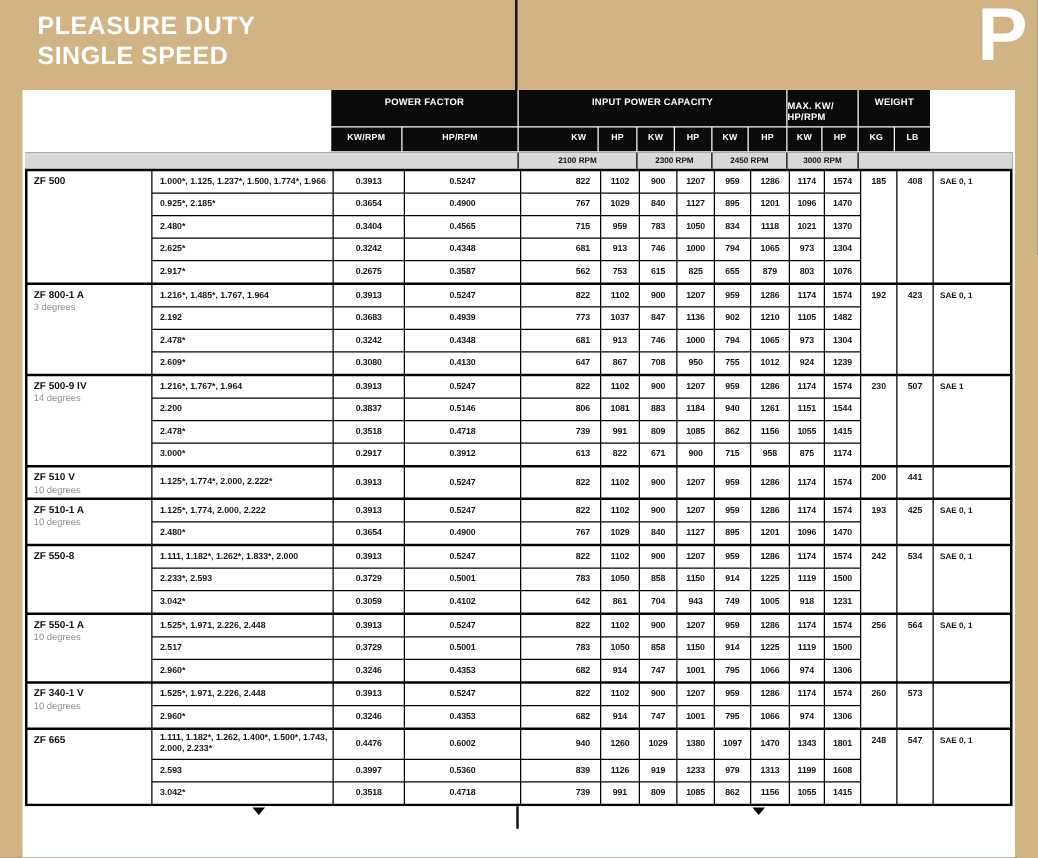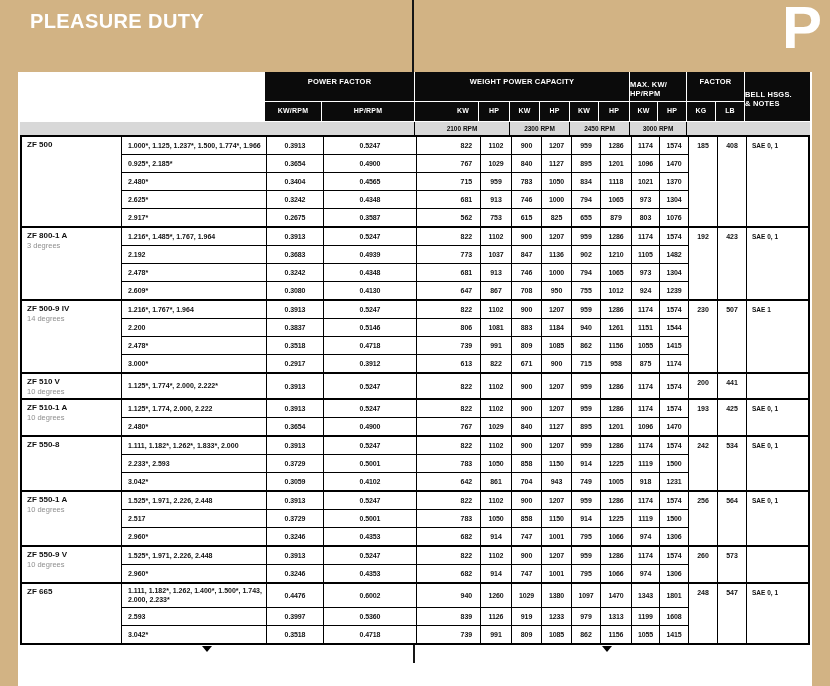--- a/index.html
+++ b/index.html
@@ -43,37 +43,34 @@
   .tri1{left:182px;}
   .tri2{left:582px;}
   .bottom-tick{position:absolute;left:393px;top:0;width:2px;height:18px;background:#161616;}
 </style>
 </head>
 <body>
 
 <div class="page">
   <div class="title">
     <div>PLEASURE DUTY</div>
+    <div>SINGLE SPEED</div>
   </div>
   <div class="corner-p">P</div>
   <div class="top-divider"></div>
 
   <div class="panel">
     <div class="thead grid15">
       <div class="h-cell h-top h-pf">POWER FACTOR</div>
-      <div class="h-cell h-top h-input">WEIGHT POWER CAPACITY</div>
+      <div class="h-cell h-top h-input">INPUT POWER CAPACITY</div>
       <div class="h-cell h-top h-max">
         <span>MAX. KW/</span>
         <span>HP/RPM</span>
       </div>
-      <div class="h-cell h-top h-weight">FACTOR</div>
-      <div class="h-cell h-top h-bell">
-        <span>BELL HSGS.</span>
-        <span>&amp; NOTES</span>
-      </div>
+      <div class="h-cell h-top h-weight">WEIGHT</div>
       <div class="h-cell h-sub" style="grid-column:3">KW/RPM</div>
       <div class="h-cell h-sub" style="grid-column:4">HP/RPM</div>
       <div class="h-cell h-sub" style="grid-column:5;justify-content:flex-end;padding-right:9px">KW</div>
       <div class="h-cell h-sub" style="grid-column:6">HP</div>
       <div class="h-cell h-sub" style="grid-column:7">KW</div>
       <div class="h-cell h-sub" style="grid-column:8">HP</div>
       <div class="h-cell h-sub" style="grid-column:9">KW</div>
       <div class="h-cell h-sub" style="grid-column:10">HP</div>
       <div class="h-cell h-sub" style="grid-column:11">KW</div>
       <div class="h-cell h-sub" style="grid-column:12">HP</div>
@@ -389,21 +386,21 @@
           <div class="cell num-cell" style="grid-area: 3 / 9;">795</div>
           <div class="cell num-cell" style="grid-area: 3 / 10;">1066</div>
           <div class="cell num-cell" style="grid-area: 3 / 11;">974</div>
           <div class="cell num-cell" style="grid-area: 3 / 12;">1306</div>
           <div class="cell span-cell" style="grid-area: 1 / 13 / span 3;">256</div>
           <div class="cell span-cell" style="grid-area: 1 / 14 / span 3;">564</div>
           <div class="cell note-cell" style="grid-area: 1 / 15 / span 3;">SAE 0, 1</div>
         </div>
         <div class="group grid15">
           <div class="cell product-cell" style="grid-area: 1 / 1 / span 2;">
-            <div class="p-name">ZF 550-9 V</div>
+            <div class="p-name">ZF 340-1 V</div>
             <div class="p-degrees">10 degrees</div>
           </div>
           <div class="cell ratio-cell" style="grid-area: 1 / 2;">1.525*, 1.971, 2.226, 2.448</div>
           <div class="cell num-cell" style="grid-area: 1 / 3;">0.3913</div>
           <div class="cell num-cell" style="grid-area: 1 / 4;">0.5247</div>
           <div class="cell num-cell right" style="grid-area: 1 / 5;">822</div>
           <div class="cell num-cell" style="grid-area: 1 / 6;">1102</div>
           <div class="cell num-cell" style="grid-area: 1 / 7;">900</div>
           <div class="cell num-cell" style="grid-area: 1 / 8;">1207</div>
           <div class="cell num-cell" style="grid-area: 1 / 9;">959</div>

